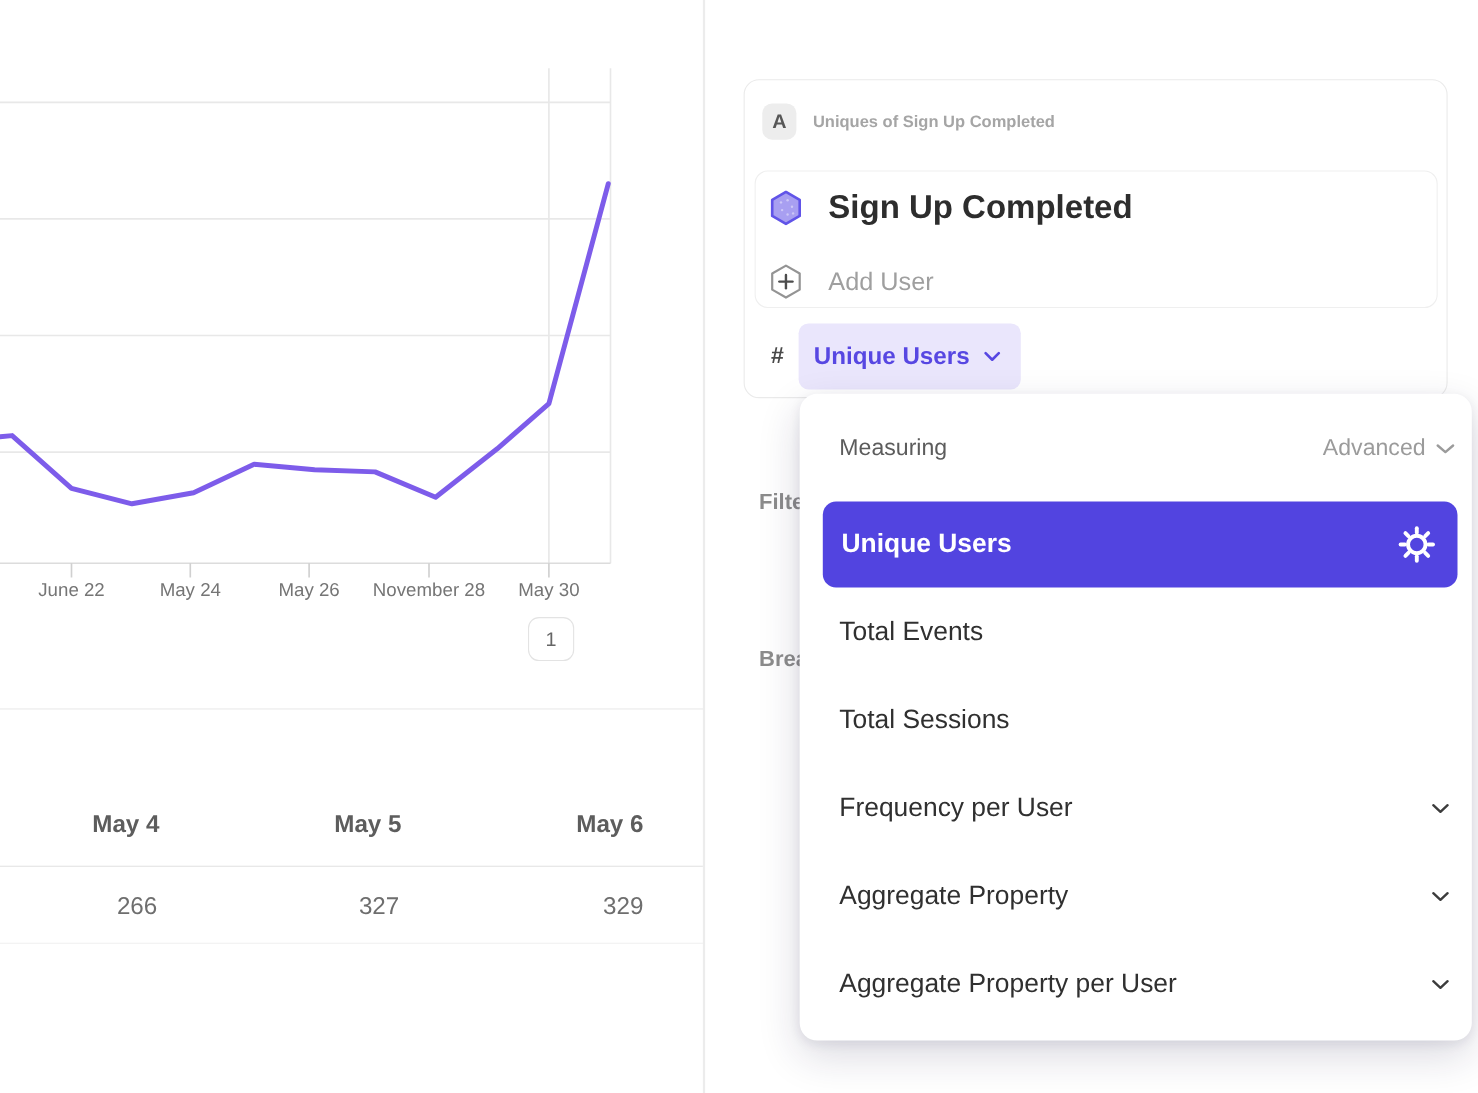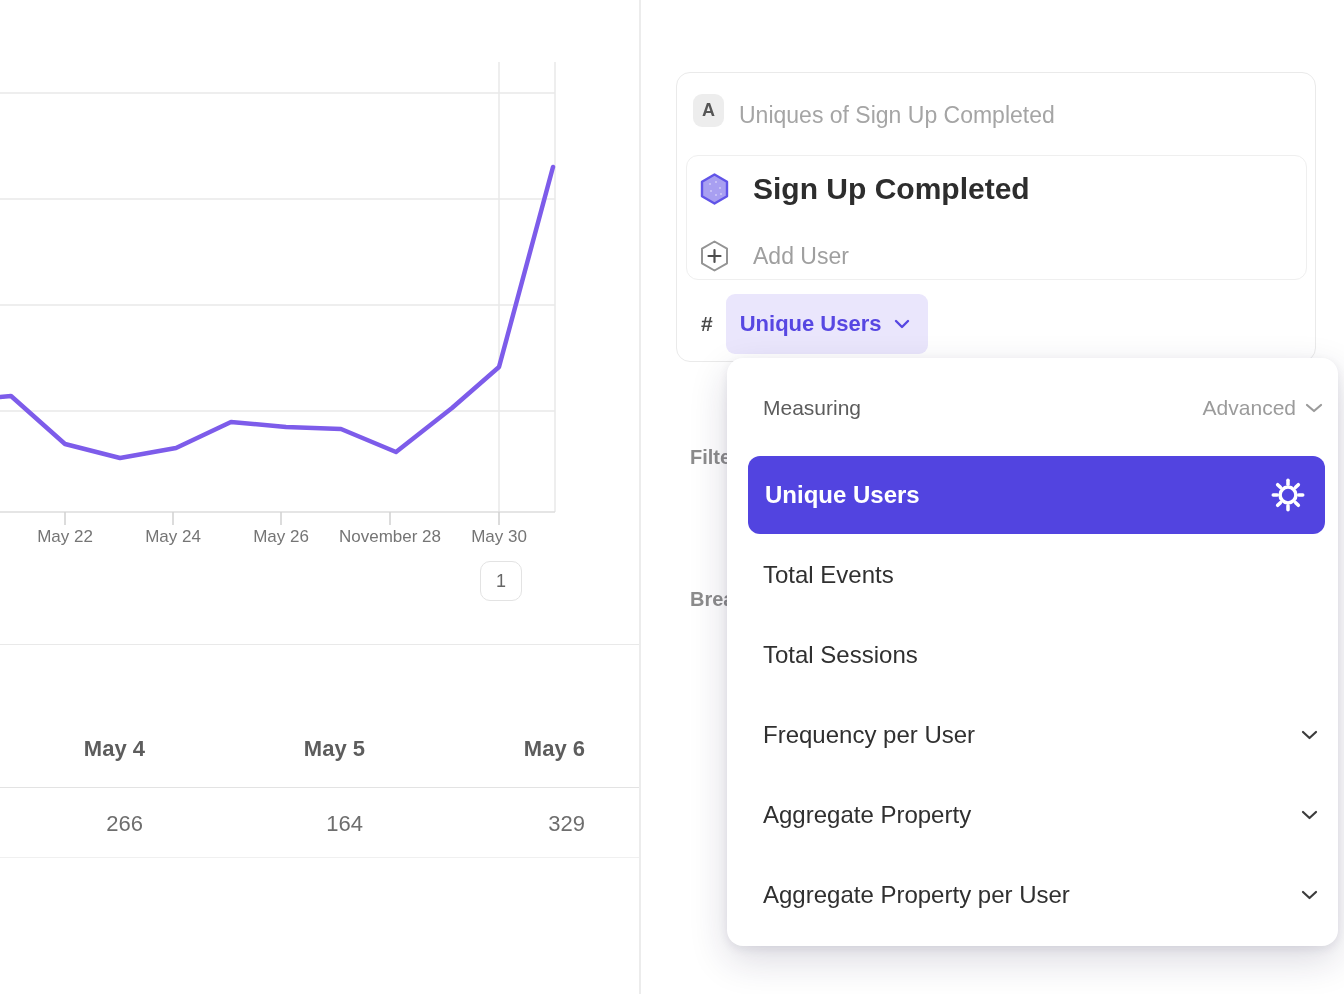--- a/index.html
+++ b/index.html
@@ -18,21 +18,21 @@
   .tbl-head{top:736px;font-size:22px;font-weight:700;color:#5d5d5d;}
   .tbl-val{top:811px;font-size:22px;color:#6e6e6e;}
   #tbl-line1{left:0;top:787px;width:639px;height:0;border-top:1.5px solid #e3e3e3;}
   #tbl-line2{left:0;top:857px;width:639px;height:0;border-top:1.5px solid #f0f0f0;}
 
   
   #query-card{left:676px;top:72px;width:640px;height:290px;background:#fff;
      border:1.5px solid #eaeaea;border-radius:14px;box-sizing:border-box;}
   #series-badge{left:16px;top:21px;width:31px;height:33px;background:#ededed;border-radius:9px;
      display:flex;align-items:center;justify-content:center;font-size:18px;font-weight:700;color:#565656;}
-  #card-title{left:62px;top:29px;font-size:23px;color:#a5a5a5;font-weight:400;}
+  #card-title{left:62px;top:29px;font-size:15px;color:#a5a5a5;font-weight:700;}
   #event-card{left:9px;top:82px;width:621px;height:125px;border:1.5px solid #efefef;
      border-radius:12px;box-sizing:border-box;}
   .event-row{position:absolute;left:13px;display:flex;align-items:center;gap:24px;height:34px;}
   #event-name{font-size:30px;font-weight:700;color:#2d2d2d;}
   #add-event-label{font-size:23px;color:#9f9f9f;}
   #metric-row{left:24px;top:221px;display:flex;align-items:center;gap:13px;}
   #metric-hash{font-size:21px;font-weight:700;color:#4a4a4a;}
   #metric-pill{display:flex;align-items:center;gap:12px;background:#eae6fc;border-radius:9px;
      height:60px;padding:0 18px 0 14px;}
   #metric-pill span{font-size:22px;font-weight:700;color:#5747e2;}
@@ -76,36 +76,36 @@
     <g stroke="#d0d0d0" stroke-width="1.5">
       <line x1="65" y1="512" x2="65" y2="525"></line>
       <line x1="173" y1="512" x2="173" y2="525"></line>
       <line x1="281" y1="512" x2="281" y2="525"></line>
       <line x1="390" y1="512" x2="390" y2="525"></line>
       <line x1="499" y1="512" x2="499" y2="525"></line>
     </g>
     <polyline id="chart-line" fill="none" stroke="#7d5cea" stroke-width="4.5" stroke-linejoin="round" stroke-linecap="round" points="0,397 11,396 65,444 120,458 176,448 231,422 286,427 341,429 396,452 452,408 499,367 553,167"></polyline>
   </svg>
 
-  <div class="abs axis-label" style="left:10px">May 22</div>
+  <div class="abs axis-label" style="left:10px">June 22</div>
   <div class="abs axis-label" style="left:118px">May 24</div>
   <div class="abs axis-label" style="left:226px">May 26</div>
   <div class="abs axis-label" style="left:335px">November 28</div>
   <div class="abs axis-label" style="left:444px">May 30</div>
 
   <div id="pagination-badge" class="abs">1</div>
 
   <div id="section-divider" class="abs"></div>
 
   <div class="abs tbl-cell tbl-head" style="left:15px">May 4</div>
   <div class="abs tbl-cell tbl-head" style="left:235px">May 5</div>
   <div class="abs tbl-cell tbl-head" style="left:455px">May 6</div>
   <div id="tbl-line1" class="abs"></div>
   <div class="abs tbl-cell tbl-val" style="left:13px">266</div>
-  <div class="abs tbl-cell tbl-val" style="left:233px">164</div>
+  <div class="abs tbl-cell tbl-val" style="left:233px">327</div>
   <div class="abs tbl-cell tbl-val" style="left:455px">329</div>
   <div id="tbl-line2" class="abs"></div>
 
   <div id="panel-divider" class="abs"></div>
 
   <div id="query-card" class="abs">
     <div id="series-badge" class="abs">A</div>
     <div id="card-title" class="abs">Uniques of Sign Up Completed</div>
 
     <div id="event-card" class="abs">

